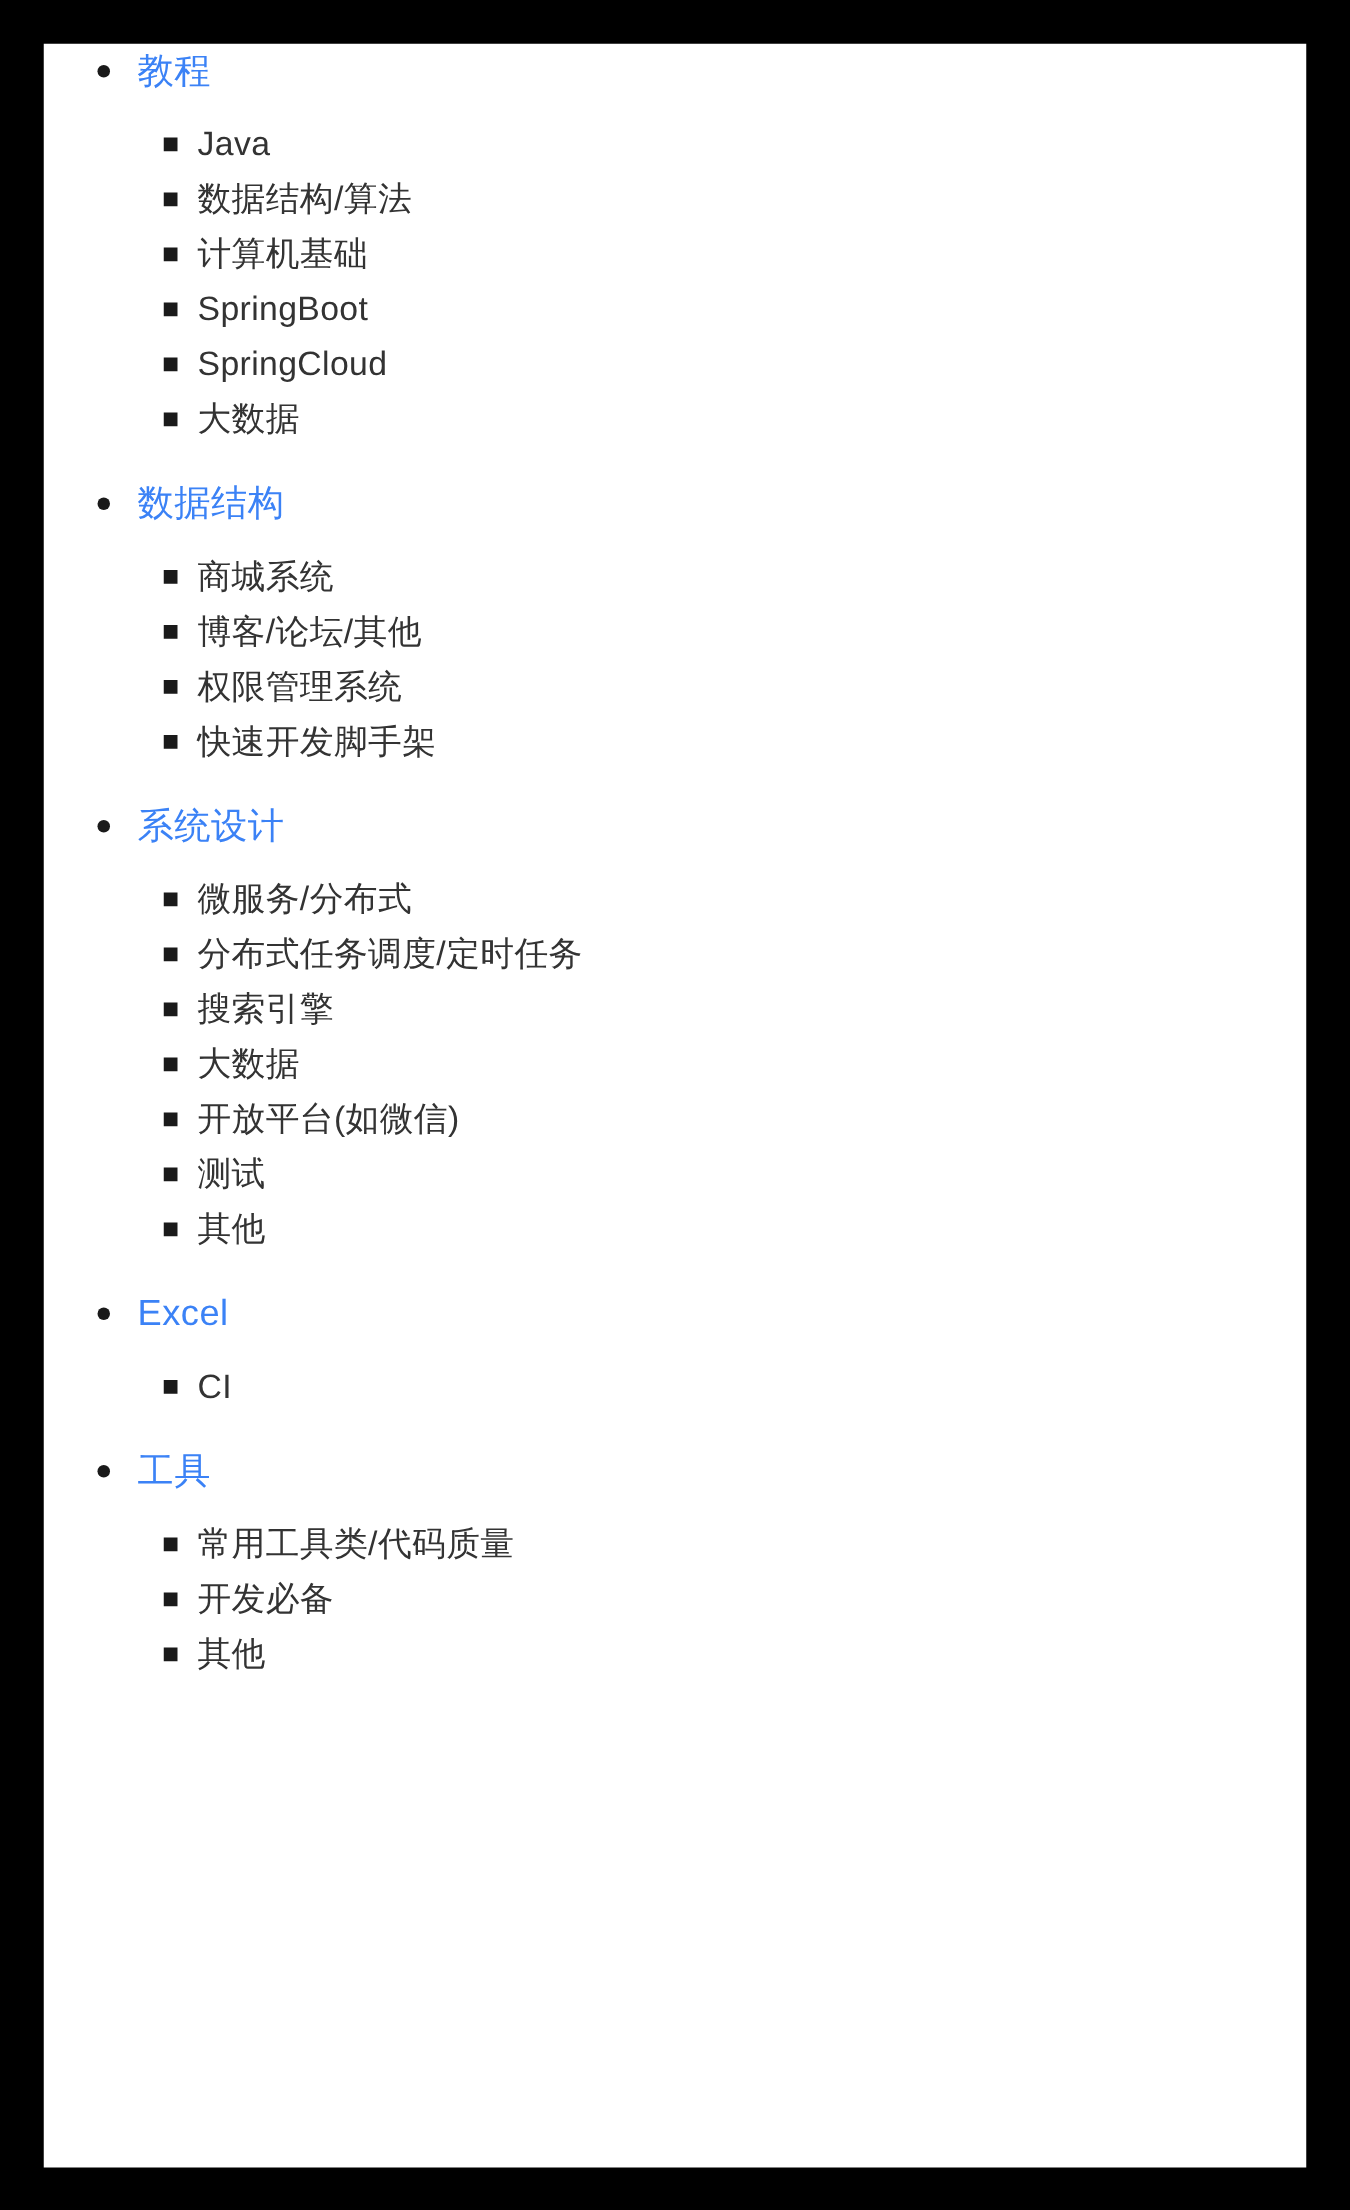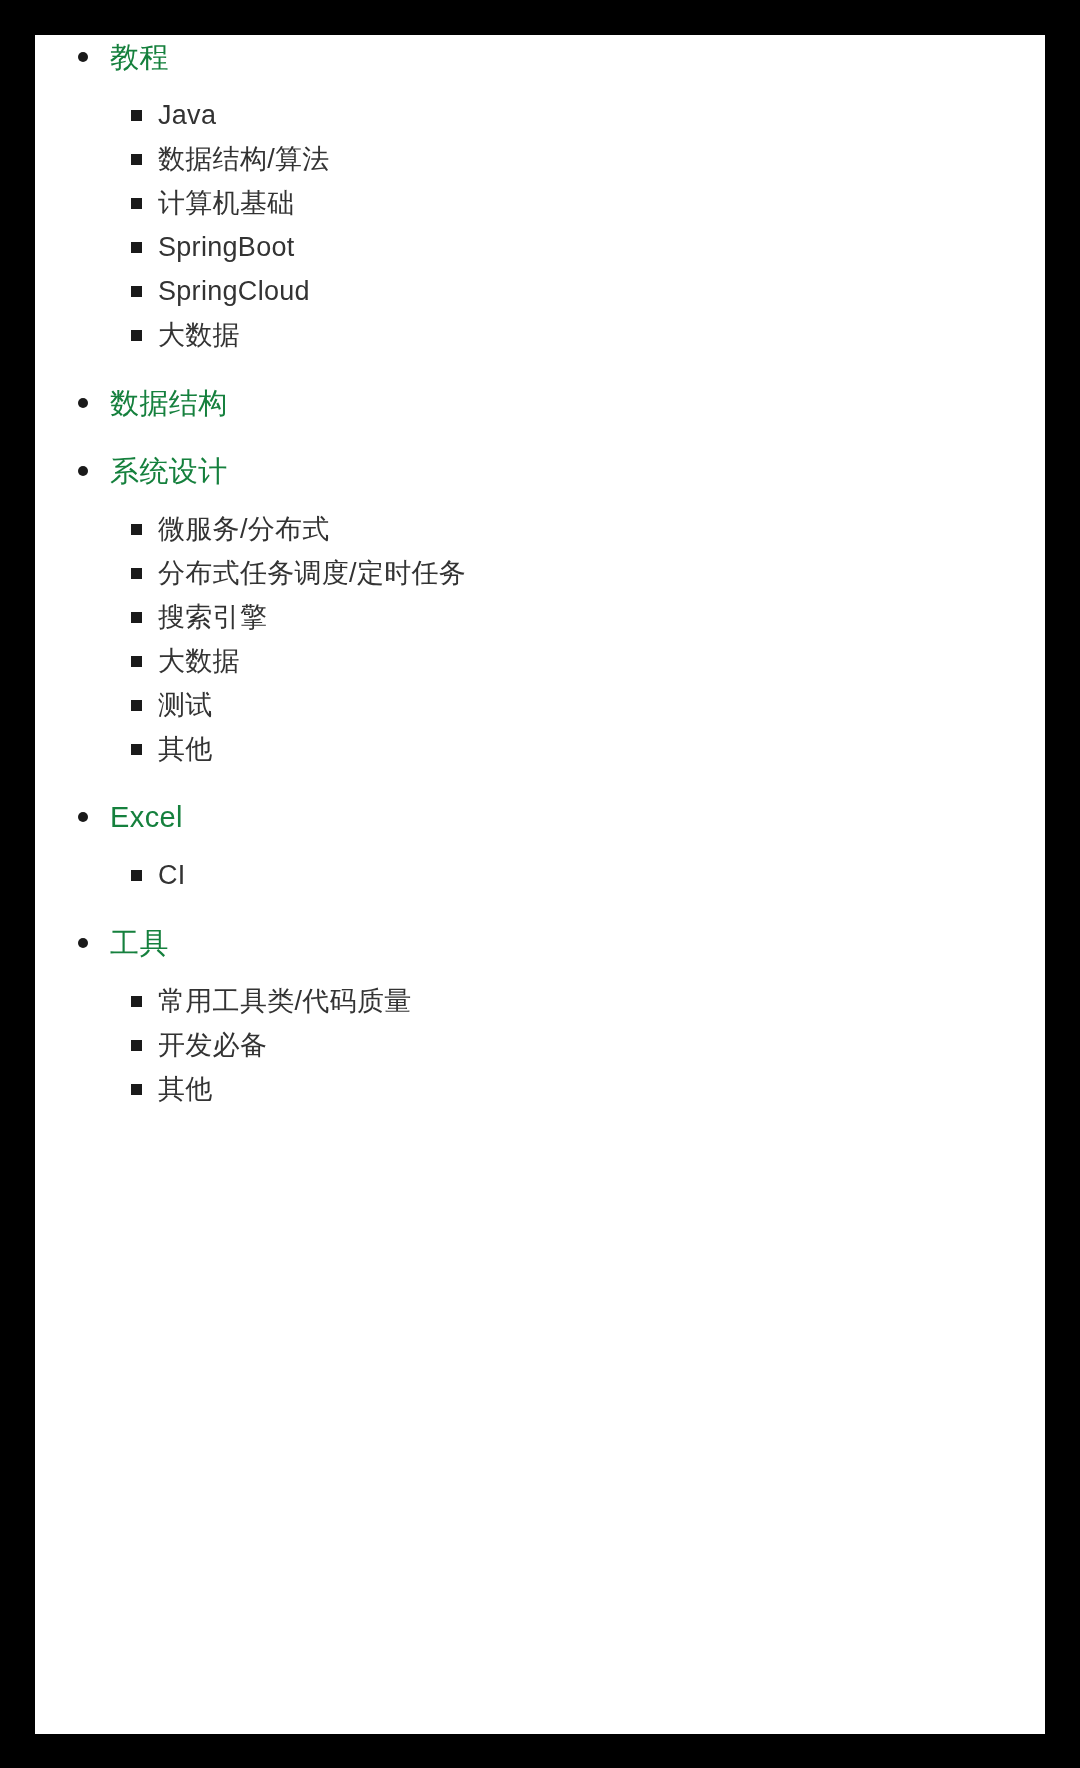--- a/index.html
+++ b/index.html
@@ -63,21 +63,21 @@
     top: 50%;
     width: 10px;
     height: 10px;
     margin-top: -5px;
     border-radius: 50%;
     background: #1a1a1a;
   }
   .group-label {
     font-size: 29px;
     line-height: 44px;
-    color: #15803d;
+    color: #3b82f6;
     letter-spacing: 0.4px;
     white-space: nowrap;
     text-align: center;
   }
 
   
   .sub-list {
     list-style: none;
     margin: 14px 0 0 0;
     padding: 0;
@@ -143,20 +143,38 @@
               <span class="bullet-square"></span>
               <span class="sub-label">大数据</span>
             </li>
           </ul>
         </li>
         <li class="group">
           <div class="group-row">
             <span class="bullet-disc"></span>
             <span class="group-label">数据结构</span>
           </div>
+          <ul class="sub-list">
+            <li class="sub-row">
+              <span class="bullet-square"></span>
+              <span class="sub-label">商城系统</span>
+            </li>
+            <li class="sub-row">
+              <span class="bullet-square"></span>
+              <span class="sub-label">博客/论坛/其他</span>
+            </li>
+            <li class="sub-row">
+              <span class="bullet-square"></span>
+              <span class="sub-label">权限管理系统</span>
+            </li>
+            <li class="sub-row">
+              <span class="bullet-square"></span>
+              <span class="sub-label">快速开发脚手架</span>
+            </li>
+          </ul>
         </li>
         <li class="group">
           <div class="group-row">
             <span class="bullet-disc"></span>
             <span class="group-label">系统设计</span>
           </div>
           <ul class="sub-list">
             <li class="sub-row">
               <span class="bullet-square"></span>
               <span class="sub-label">微服务/分布式</span>
@@ -165,20 +183,24 @@
               <span class="bullet-square"></span>
               <span class="sub-label">分布式任务调度/定时任务</span>
             </li>
             <li class="sub-row">
               <span class="bullet-square"></span>
               <span class="sub-label">搜索引擎</span>
             </li>
             <li class="sub-row">
               <span class="bullet-square"></span>
               <span class="sub-label">大数据</span>
+            </li>
+            <li class="sub-row">
+              <span class="bullet-square"></span>
+              <span class="sub-label">开放平台(如微信)</span>
             </li>
             <li class="sub-row">
               <span class="bullet-square"></span>
               <span class="sub-label">测试</span>
             </li>
             <li class="sub-row">
               <span class="bullet-square"></span>
               <span class="sub-label">其他</span>
             </li>
           </ul>

